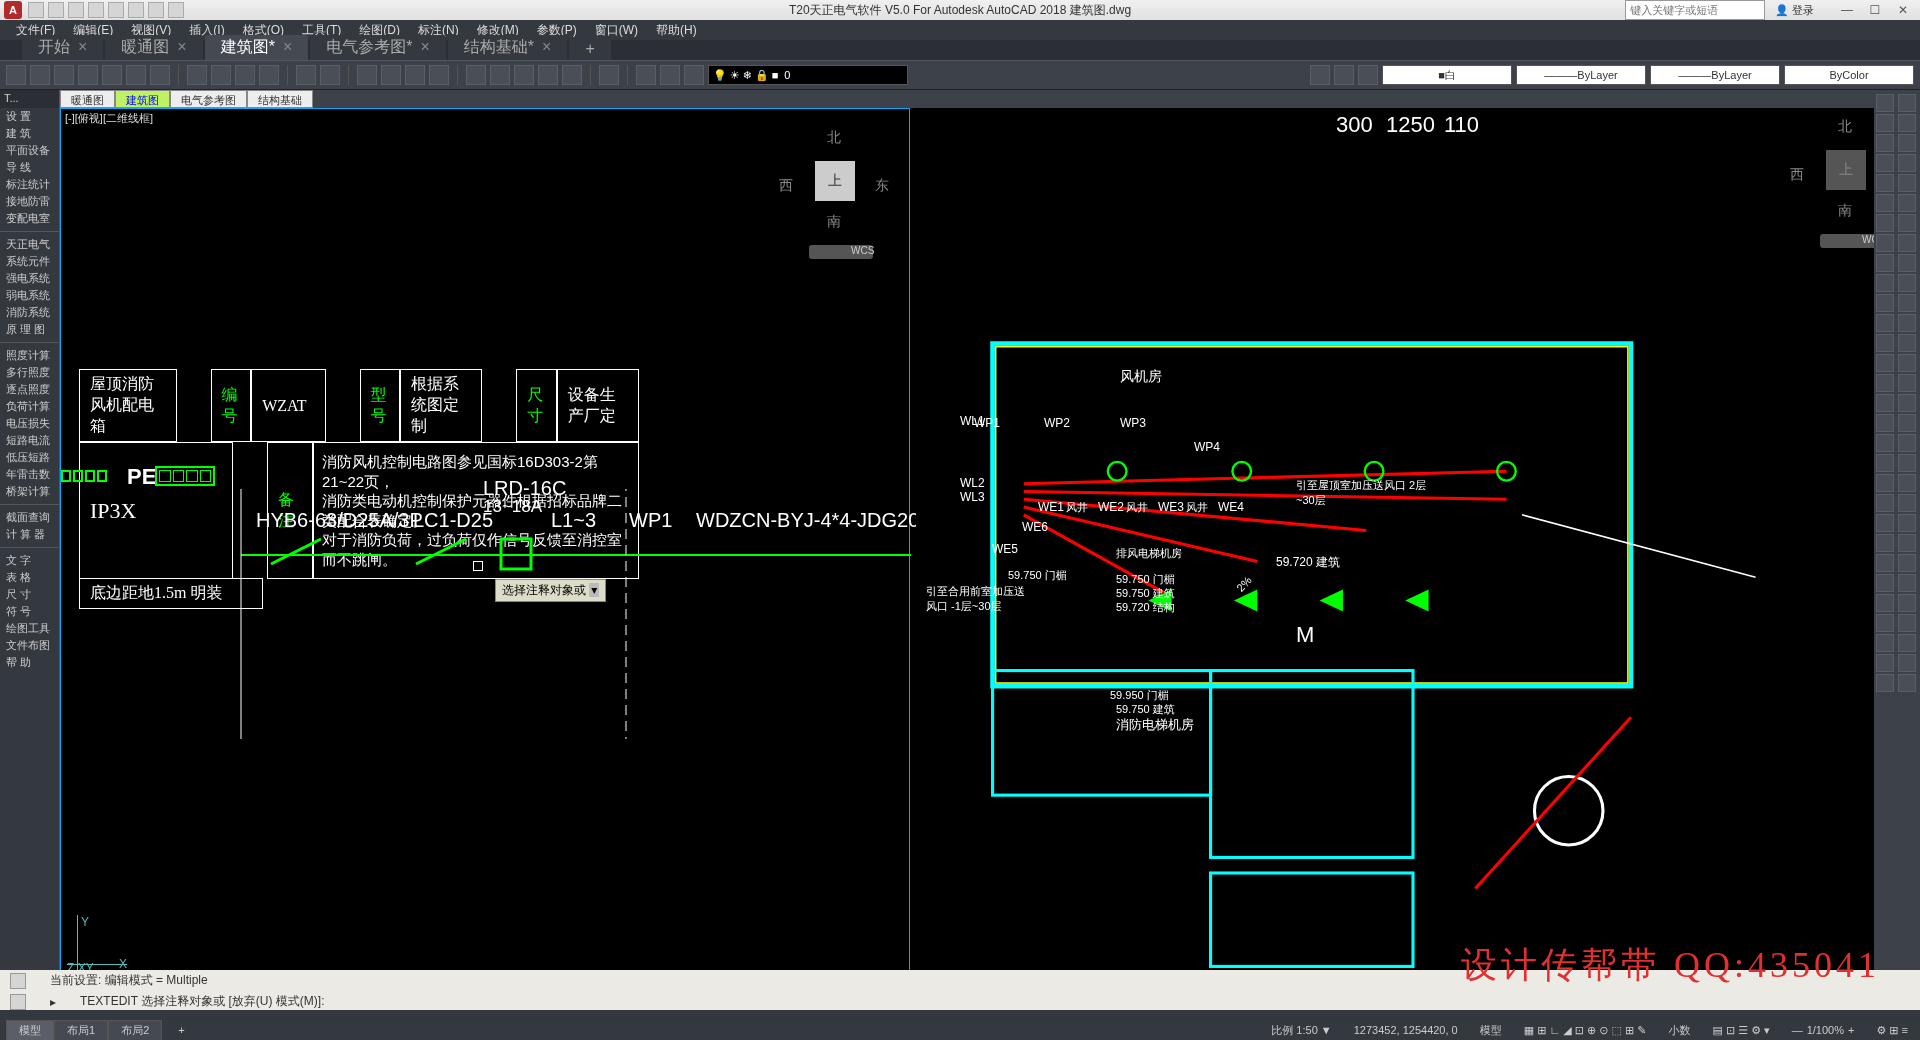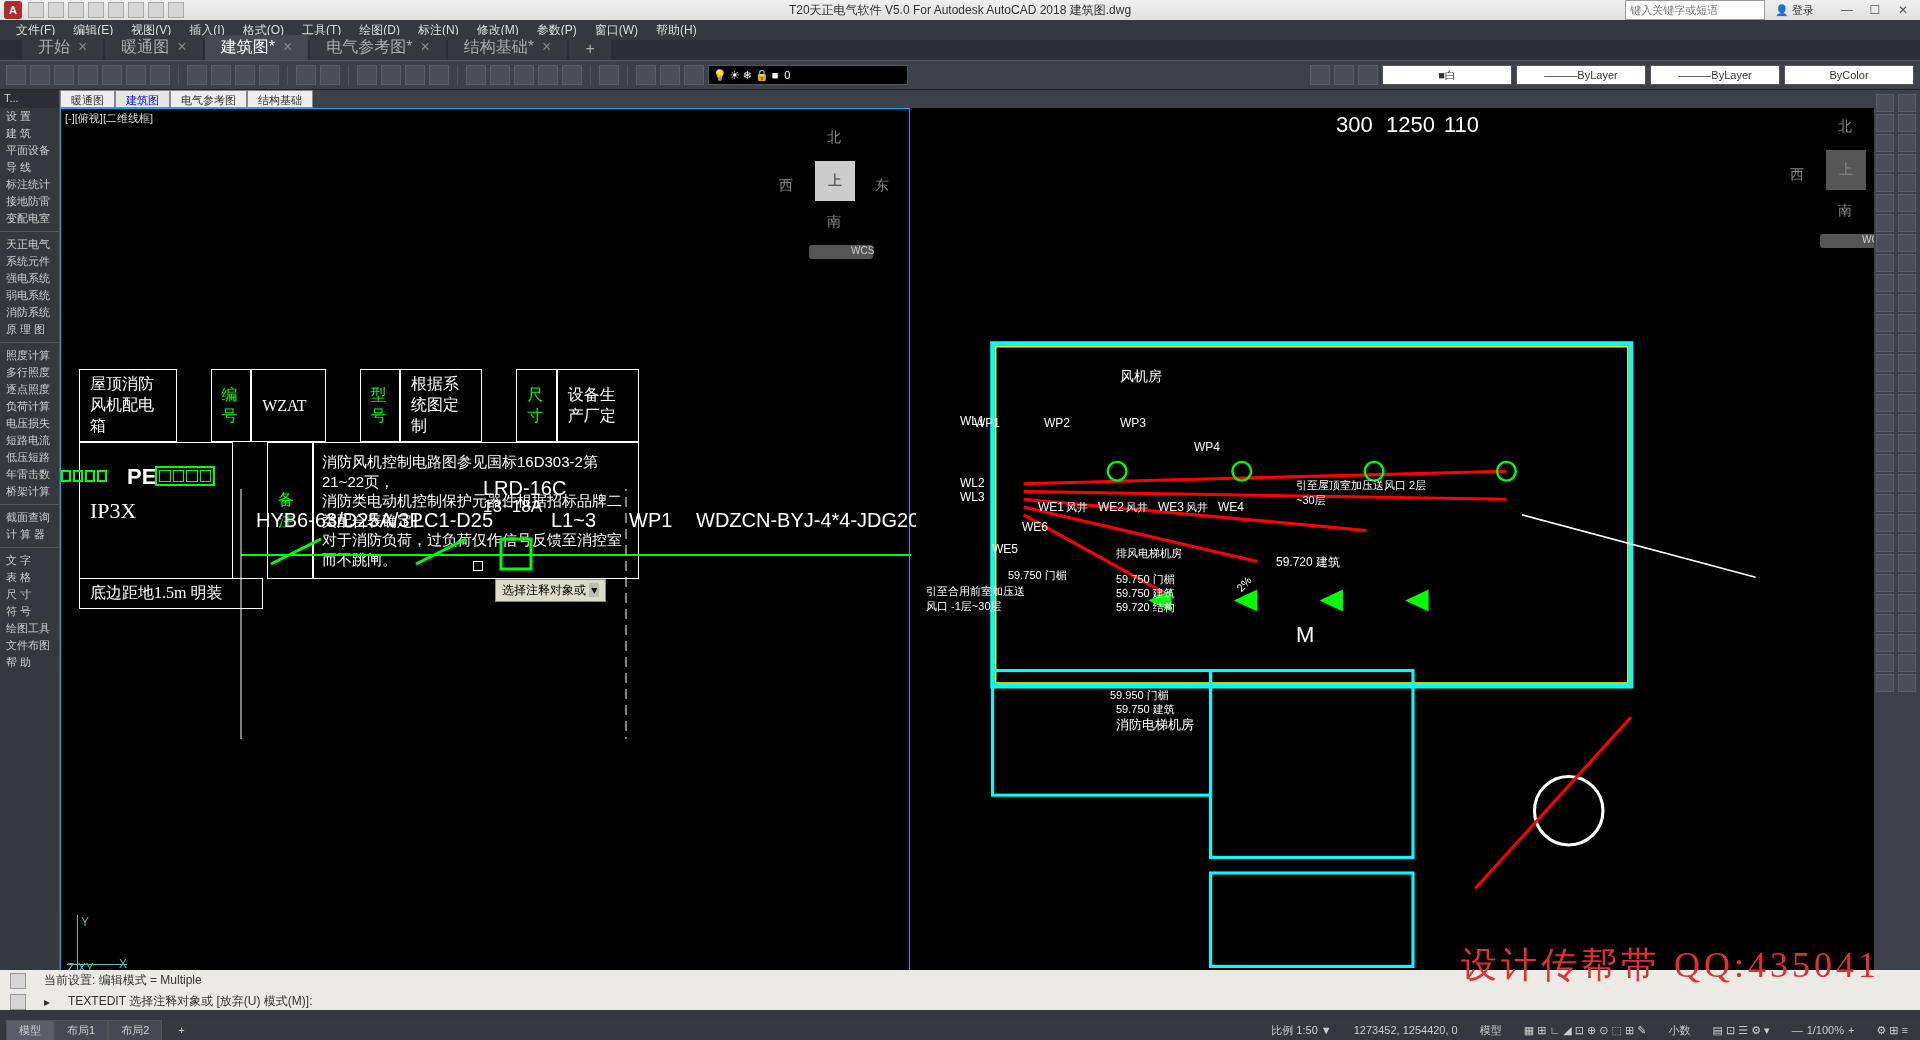--- a/index.html
+++ b/index.html
@@ -39,21 +39,21 @@
 
 .left-panel { width:60px; background:#34383f; border-right:1px solid #555; overflow:hidden;}
 .lp-header { height:18px; background:#2b2e34; color:#ccc; font-size:11px; padding:2px 4px;}
 .lp-item { padding:1px 6px; font-size:11px; color:#ccc; white-space:nowrap; cursor:default;}
 .lp-sep { height:1px; background:#555; margin:4px 0;}
 
 
 .canvas-wrap { flex:1; position:relative; background:#000; }
 .viewtabs { position:absolute; top:0; left:0; right:0; height:18px; background:#3d4149; display:flex; gap:0;}
 .viewtab { padding:2px 10px; font-size:11px; background:#ededed; color:#333; border:1px solid #888;}
-.viewtab.active { background:#e5e5e5; color:#00e;font-family:Liberation Serif, serif;}
+.viewtab.active { background:#bef264; color:#00e;font-family:Liberation Serif, serif;}
 
 
 .vp-left { position:absolute; top:18px; left:0; width:850px; bottom:28px; background:#000; border:1px solid #0af;}
 .vp-label { position:absolute; top:2px; left:4px; font-size:11px; color:#ddd;}
 
 
 .compass { position:absolute; top:20px; right:20px; width:110px; height:130px;}
 .compass .n,.compass .s,.compass .e,.compass .w { position:absolute; color:#888; font-size:14px;}
 .compass .n { top:0; left:48px;} .compass .s { bottom:28px; left:48px;}
 .compass .w { top:48px; left:0;} .compass .e { top:48px; right:0;}
@@ -85,21 +85,21 @@
 .rtool { position:absolute; top:90px; right:0; bottom:30px; width:46px; background:#3d4149; display:flex; flex-direction:column; gap:2px; padding:4px 2px;}
 .rt-btn { width:18px; height:18px; background:#4a4e56; border:1px solid #5a5e66;}
 .rtool-inner { display:grid; grid-template-columns:1fr 1fr; gap:2px;}
 
 
 .btoolbar { position:absolute; left:60px; right:46px; height:22px; background:#3d4149; display:flex; align-items:center; gap:2px; padding:0 4px; bottom:6px;}
 .btoolbar .tb-btn { width:18px; height:18px;}
 
 
 .cmdarea { position:absolute; bottom:30px; left:0; right:0; height:40px; background:#eceae5; color:#333; font-size:12px;}
-.cmd-line { padding:2px 10px; display:flex; align-items:center; gap:18px;}
+.cmd-line { padding:2px 10px; display:flex; align-items:center; gap:24px;}
 .cmd-icon { width:16px; height:16px; background:#d5d5d5; border:1px solid #999;}
 
 
 .status { position:absolute; bottom:0; left:0; right:0; height:20px; background:#34383f; display:flex; align-items:center; padding:0 6px; gap:10px; font-size:11px; color:#ccc;}
 .status .tabs { display:flex;}
 .status .tab { padding:2px 12px; background:#454952; border:1px solid #555;}
 .status .tab.active { background:#5a5e68;}
 .status-spacer { flex:1;}
 .status-item { padding:0 6px;}
 

